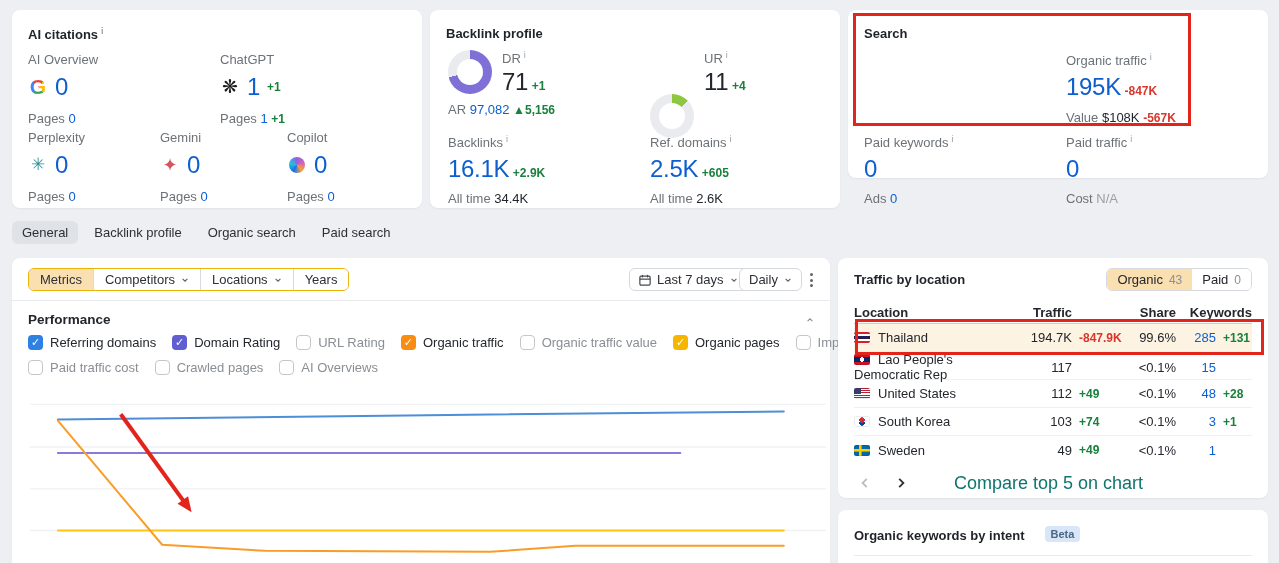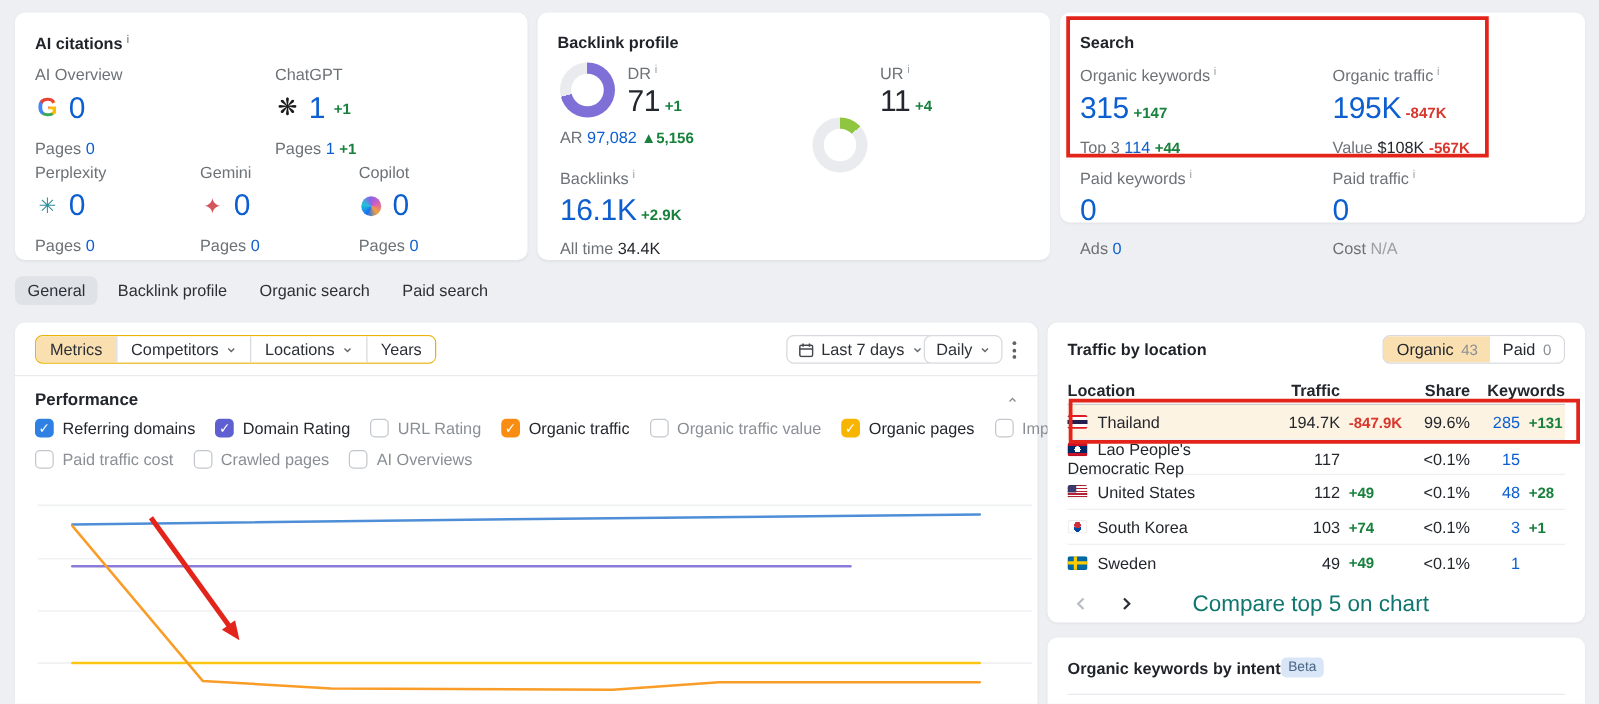--- a/index.html
+++ b/index.html
@@ -102,21 +102,21 @@
   .flag-kr { background:radial-gradient(circle at 50% 37%, #cd2e3a 0 2.6px, rgba(0,0,0,0) 2.7px), radial-gradient(circle at 50% 63%, #0047a0 0 2.6px, rgba(0,0,0,0) 2.7px), #fff; }
   .flag-se { background-image:linear-gradient(#fecc00,#fecc00), linear-gradient(#fecc00,#fecc00), linear-gradient(#006aa7,#006aa7);
     background-size:100% 2.6px, 2.6px 100%, 100% 100%; background-position:0 4.2px, 4.5px 0, 0 0; background-repeat:no-repeat; }
   #loc-pagination { position:absolute; left:16px; top:214px; display:flex; align-items:center; gap:14px; }
   .pg-btn { width:22px; height:22px; display:flex; align-items:center; justify-content:center; }
   #compare-label { margin-left:28px; font-size:18px; color:#0f766e; }
 
   
   #card-intent { left:838px; top:510px; width:430px; height:70px; }
   #intent-title { position:absolute; left:16px; top:16px; }
-  .beta-badge { display:inline-block; margin-left:0; background:#d9e6f7; color:#4a6785; font-size:11px; padding:2px 6px; border-radius:4px; vertical-align:2px; font-weight:normal; }
+  .beta-badge { display:inline-block; margin-left:20px; background:#d9e6f7; color:#4a6785; font-size:11px; padding:2px 6px; border-radius:4px; vertical-align:2px; font-weight:bold; }
   #intent-divider { position:absolute; left:16px; right:16px; top:45px; border-top:1px solid #e8eaed; }
 </style>
 </head>
 <body>
 
 <div class="card" id="card-ai">
   <div class="card-pad-title card-title">
     <span>AI citations</span><span class="info"></span>
   </div>
 
@@ -224,37 +224,36 @@
     <div style="margin-top:5px;">
       <span class="big">16.1K</span>
       <span class="chg-up">+2.9K</span>
     </div>
     <div style="margin-top:8px;">
       <span class="lbl">All time</span>
       <span class="dark">34.4K</span>
     </div>
   </div>
 
+  <div class="abs" style="left:220px; top:124px;">
+    <span class="lbl"><span>Ref. domains</span><span class="info"></span></span>
+    <div style="margin-top:5px;">
+      <span class="big">2.5K</span>
+      <span class="chg-up">+605</span>
+    </div>
+    <div style="margin-top:8px;">
+      <span class="lbl">All time</span>
+      <span class="dark">2.6K</span>
+    </div>
+  </div>
 </div>
 
 <div class="card" id="card-search">
   <div class="card-pad-title card-title">Search</div>
 
-  <div class="abs" style="left:16px; top:42px;">
-    <span class="lbl"><span>Organic keywords</span><span class="info"></span></span>
-    <div style="margin-top:5px;">
-      <span class="big">315</span>
-      <span class="chg-up">+147</span>
-    </div>
-    <div class="sub">
-      <span class="lbl">Top 3</span>
-      <span class="blue">114</span>
-      <span class="chg-up">+44</span>
-    </div>
-  </div>
 
   <div class="abs" style="left:218px; top:42px;">
     <span class="lbl"><span>Organic traffic</span><span class="info"></span></span>
     <div style="margin-top:5px;">
       <span class="big">195K</span>
       <span class="chg-down">-847K</span>
     </div>
     <div class="sub">
       <span class="lbl">Value</span>
       <span class="dark">$108K</span>

